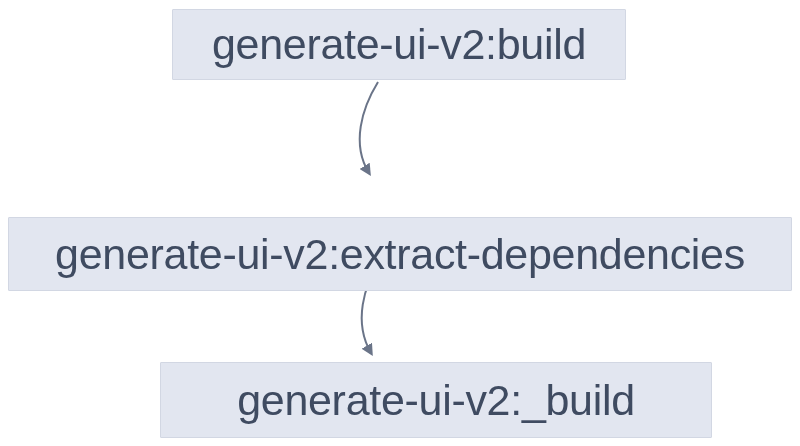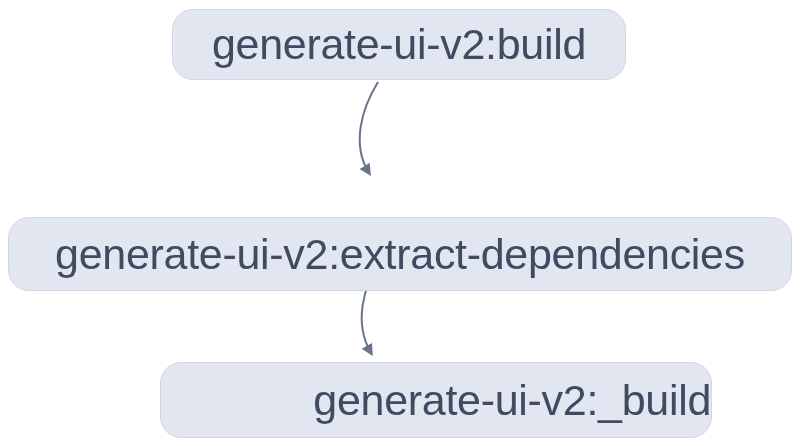--- a/index.html
+++ b/index.html
@@ -38,30 +38,30 @@
     stroke: var(--edge);
     stroke-width: 2;
   }
   .node {
     position: absolute;
     display: flex;
     align-items: center;
     justify-content: center;
     background: var(--node-fill);
     border: 1px solid var(--node-border);
-    border-radius: 21px;
+    border-radius: 1px;
     color: var(--node-text);
     font-size: 43px;
     line-height: 1;
     letter-spacing: -0.3px;
     white-space: nowrap;
   }
   .node-build   { left: 172px; top: 9px;   width: 454px; height: 71px; }
   .node-extract { left: 8px;   top: 185px; width: 784px; height: 74px; margin-top: 32px; }
-  .node-under   { left: 160px; top: 362px; width: 552px; height: 76px; justify-content: flex-end; }
+  .node-under   { left: 160px; top: 362px; width: 552px; height: 76px; }
 </style>
 </head>
 <body>
 
 <div class="canvas">
 
   <svg class="edges-layer" viewBox="0 0 800 446" xmlns="http://www.w3.org/2000/svg" aria-hidden="true">
     <defs>
       <marker id="arrowhead" viewBox="0 0 10 10" refX="7" refY="5" markerWidth="6" markerHeight="6" orient="auto">
         <path d="M 0 0 L 10 5 L 0 10 Z" fill="#6a7488" style="fill: var(--edge);"></path>

